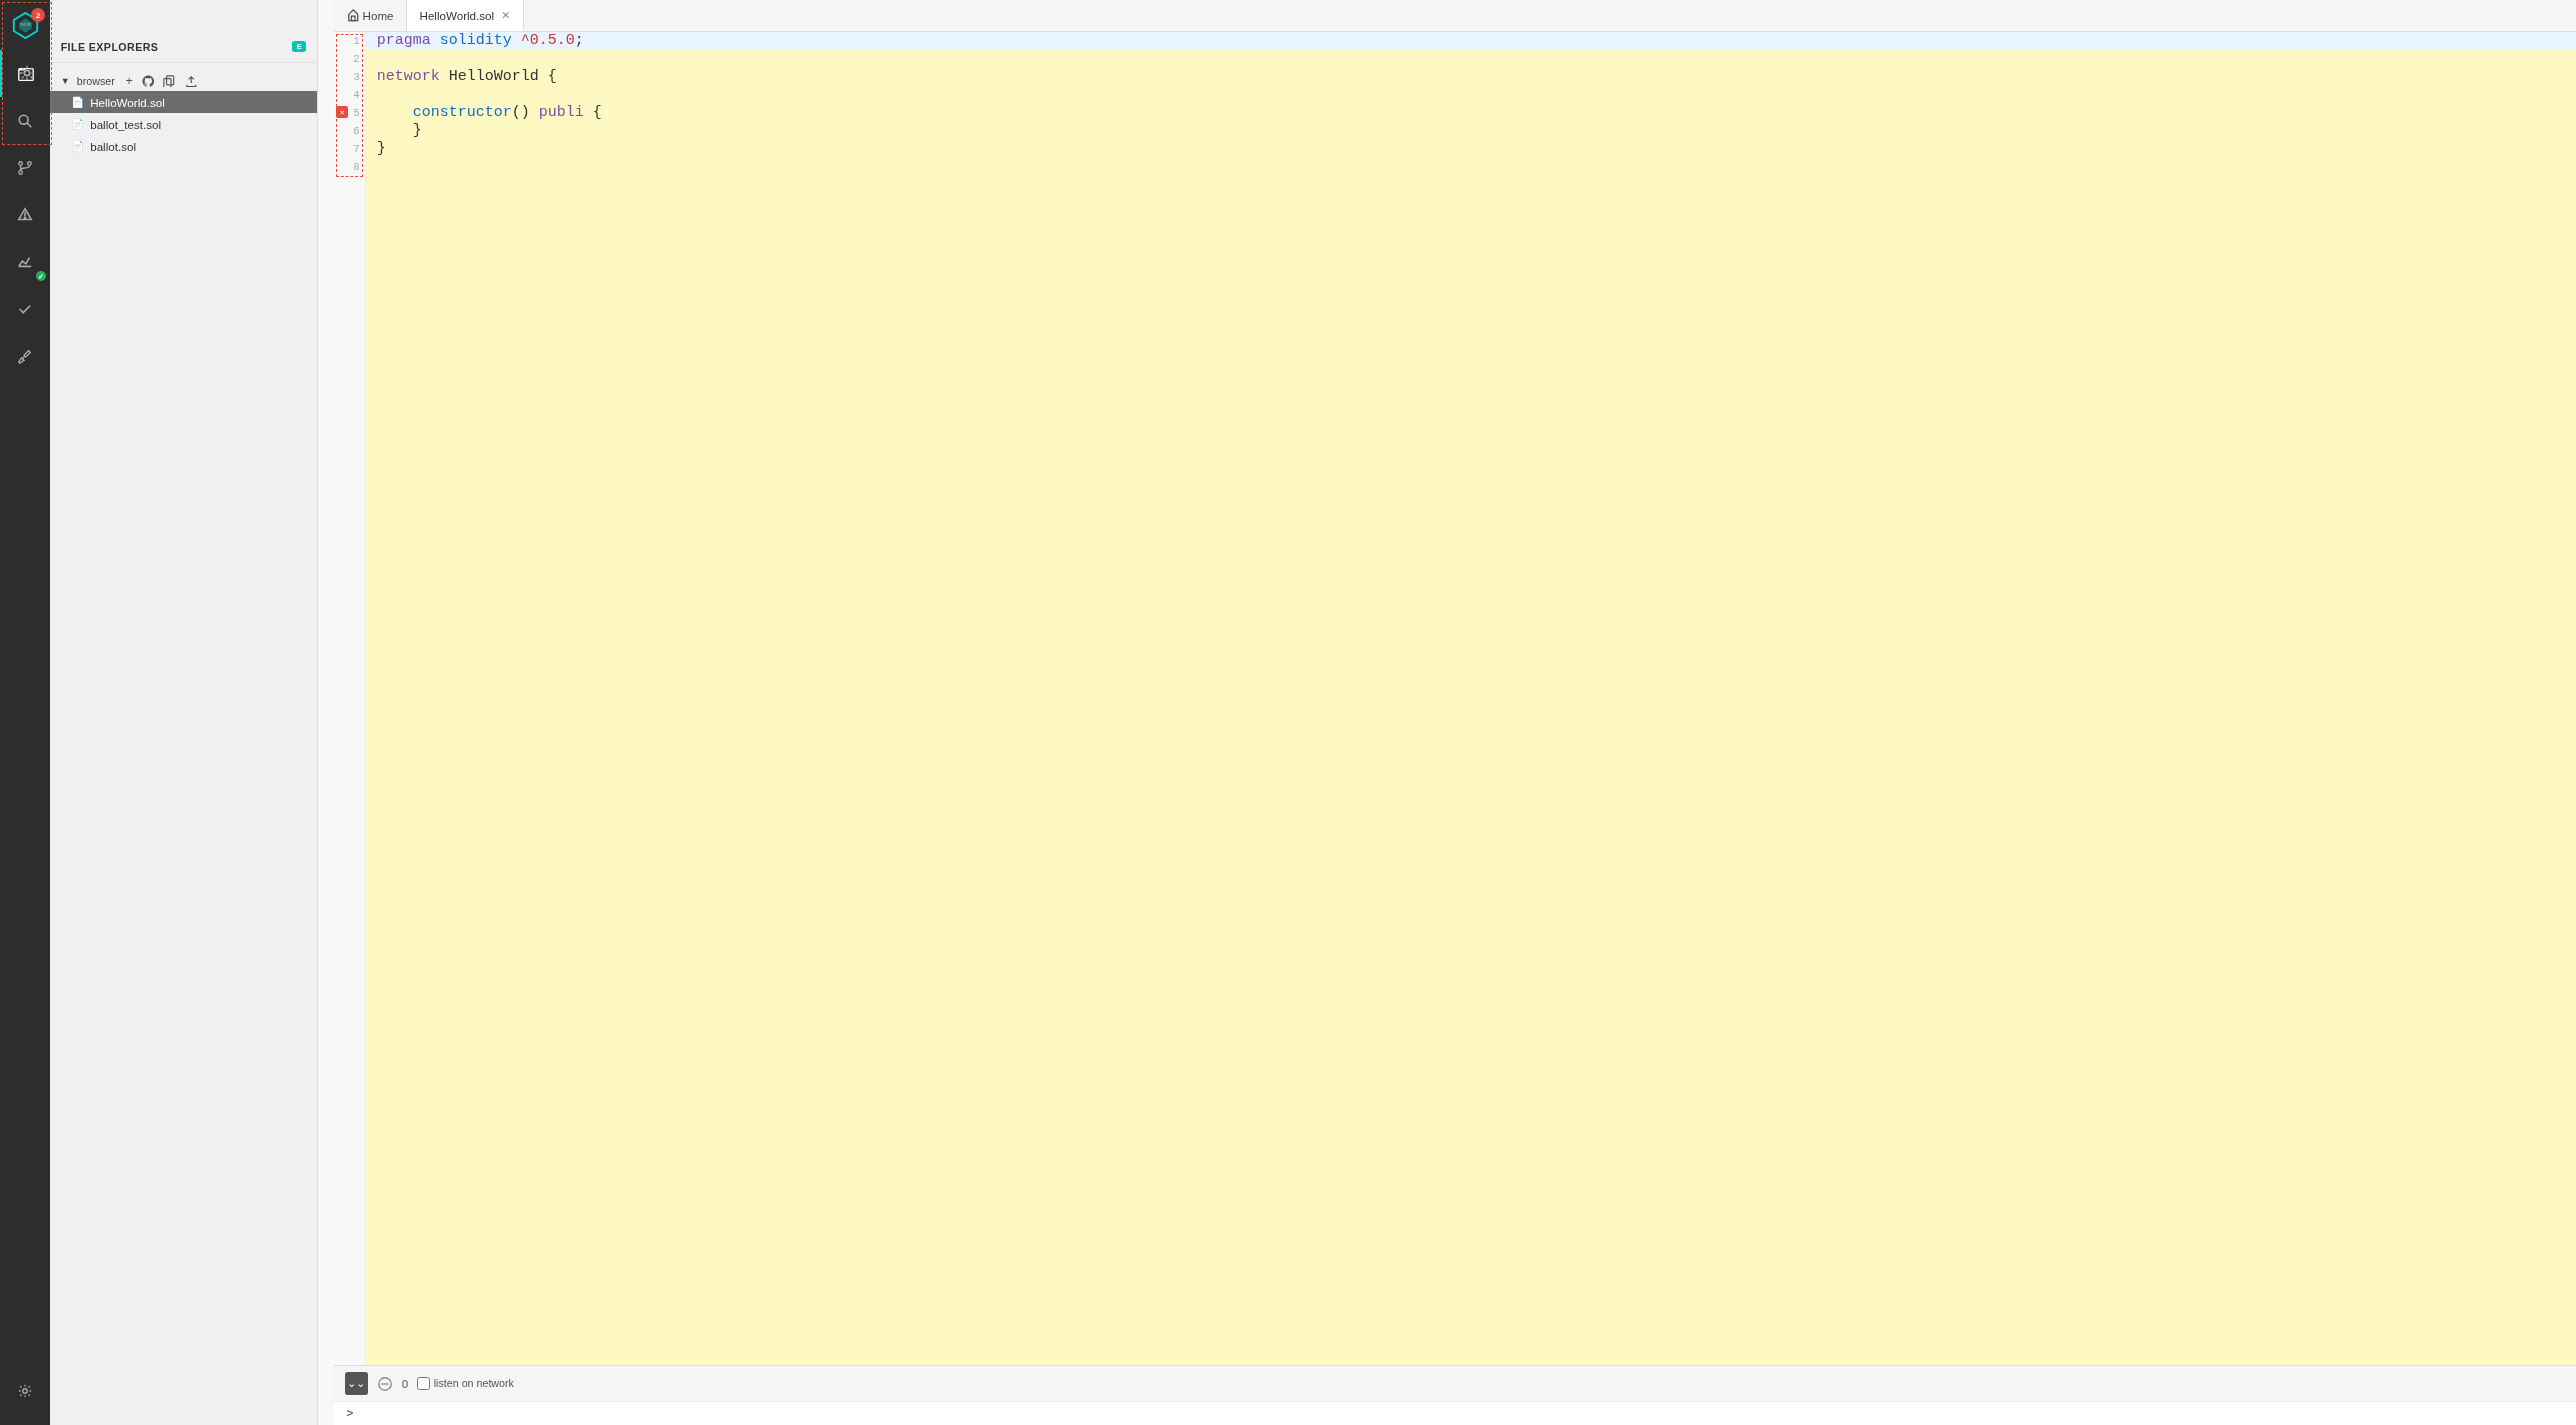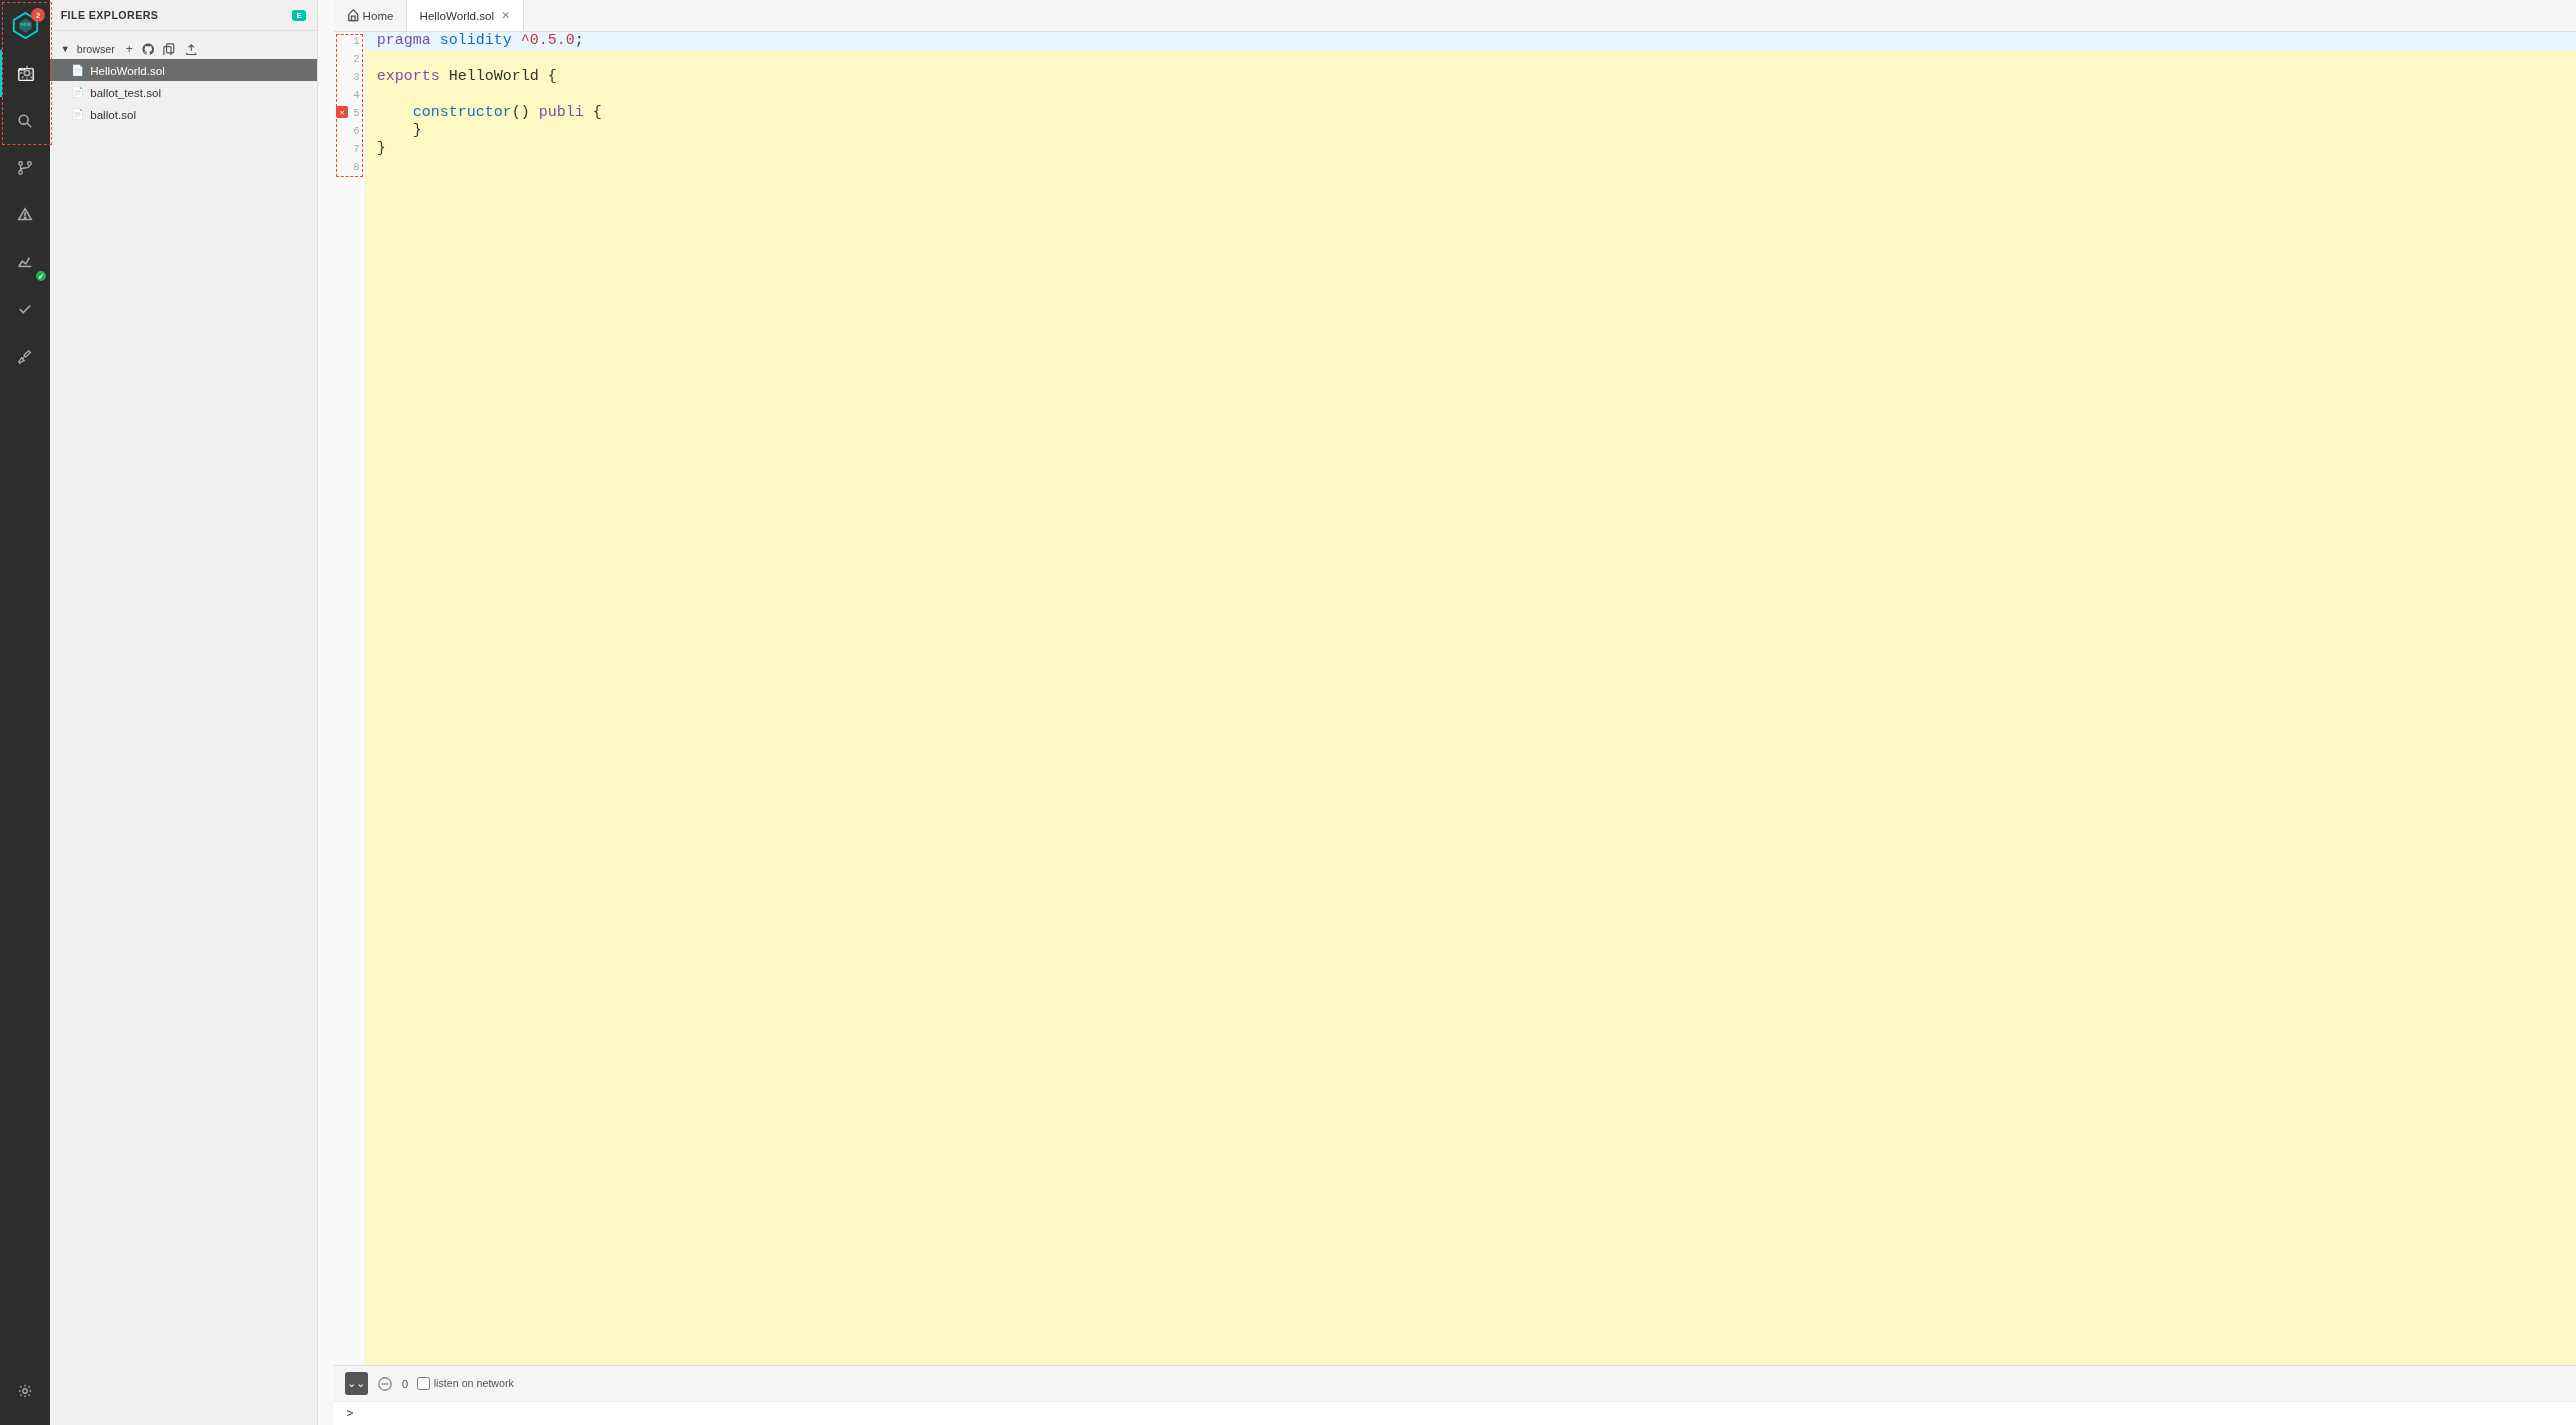--- a/index.html
+++ b/index.html
@@ -93,25 +93,26 @@
       width: 268px;
       background: #f0f0f0;
       display: flex;
       flex-direction: column;
       border-right: 0.9px solid #ddd;
       flex-shrink: 0;
     }
 
     .file-panel-header {
       display: flex;
-      align-items: flex-end;
+      align-items: flex-start;
       padding: 9px 10.7px;
       background: #f0f0f0;
       border-bottom: 0.9px solid #e0e0e0;
       gap: 7.2px;
+      margin-top: 32px;
     }
 
     .file-panel-title {
       font-size: 10.7px;
       font-weight: 600;
       color: #333;
       letter-spacing: 0.4px;
       text-transform: uppercase;
       flex: 1;
     }
@@ -605,21 +606,21 @@
         <span>&nbsp;</span>
         <span class="kw-solidity">solidity</span>
         <span>&nbsp;</span>
         <span class="kw-version">^0.5.0</span>
         <span class="txt-normal">;</span>
       </div>
 
       <div class="code-line">&nbsp;</div>
 
       <div class="code-line">
-        <span class="kw-contract">exports</span>
+        <span class="kw-contract">network</span>
         <span class="txt-normal">&nbsp;HelloWorld {</span>
       </div>
 
       <div class="code-line">&nbsp;</div>
 
       <div class="code-line">
         <span class="txt-normal">&nbsp;&nbsp;&nbsp;&nbsp;</span>
         <span class="kw-constructor">constructor</span>
         <span class="txt-normal">() </span>
         <span class="kw-public">publi</span>

